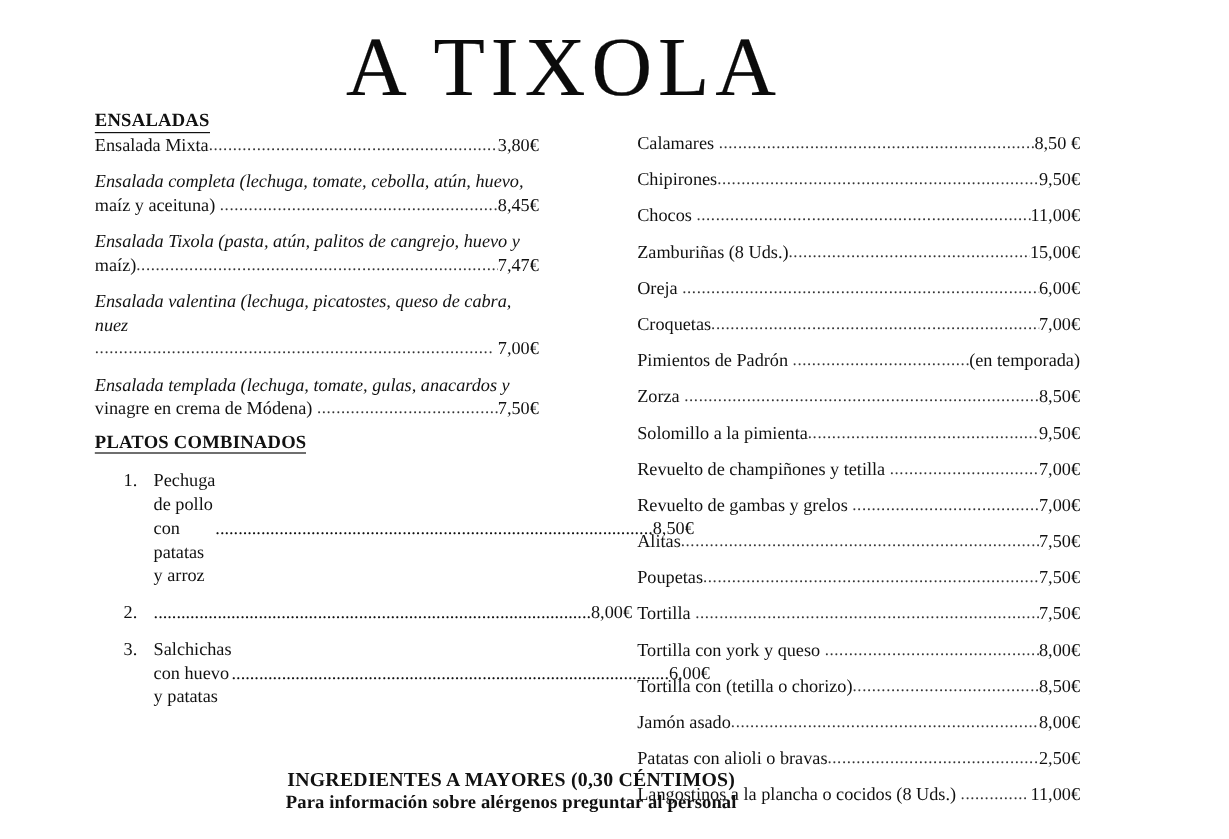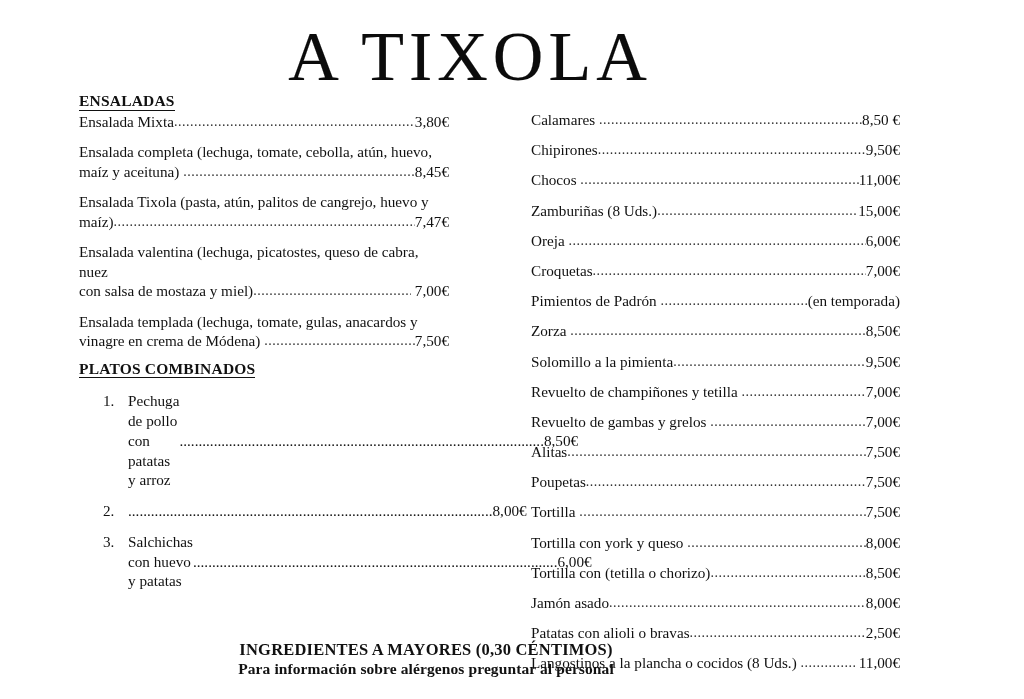--- a/index.html
+++ b/index.html
@@ -79,21 +79,21 @@
     position: relative;
     top: -1px;
   }
   .row .price {
     flex: 0 0 auto;
     white-space: pre;
     text-align: right;
   }
 
   
-  .desc-line { white-space: pre-wrap; }
+  .desc-line { white-space: pre-wrap; font-style: italic; }
 
   
   .numlist {
     margin: 0;
     padding: 0;
     list-style: none;
   }
   .numlist li {
     font-size: 15.2px;
     line-height: 1.3;
@@ -159,21 +159,20 @@
     <div class="row">
       <span class="name">maíz)</span>
       <span class="leader">................................................................................................</span>
       <span class="price">7,47€</span>
     </div>
   </div>
 
   <div class="entry">
     <div class="desc-line">Ensalada valentina (lechuga, picatostes, queso de cabra, nuez</div>
     <div class="row">
-      <span class="name">con salsa de mostaza y miel)</span>
       <span class="leader">................................................................................................</span>
       <span class="price"> 7,00€</span>
     </div>
   </div>
 
   <div class="entry">
     <div class="desc-line">Ensalada templada (lechuga, tomate, gulas, anacardos y</div>
     <div class="row">
       <span class="name">vinagre en crema de Módena) </span>
       <span class="leader">................................................................................................</span>

